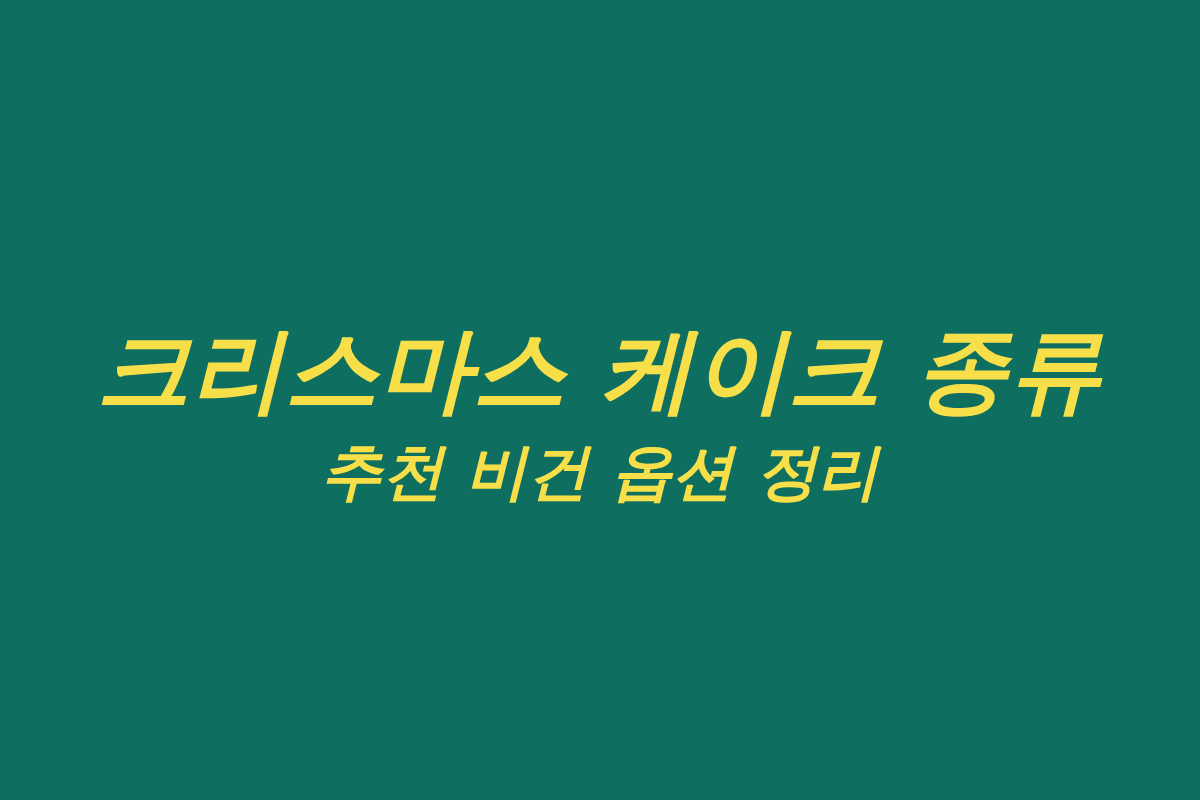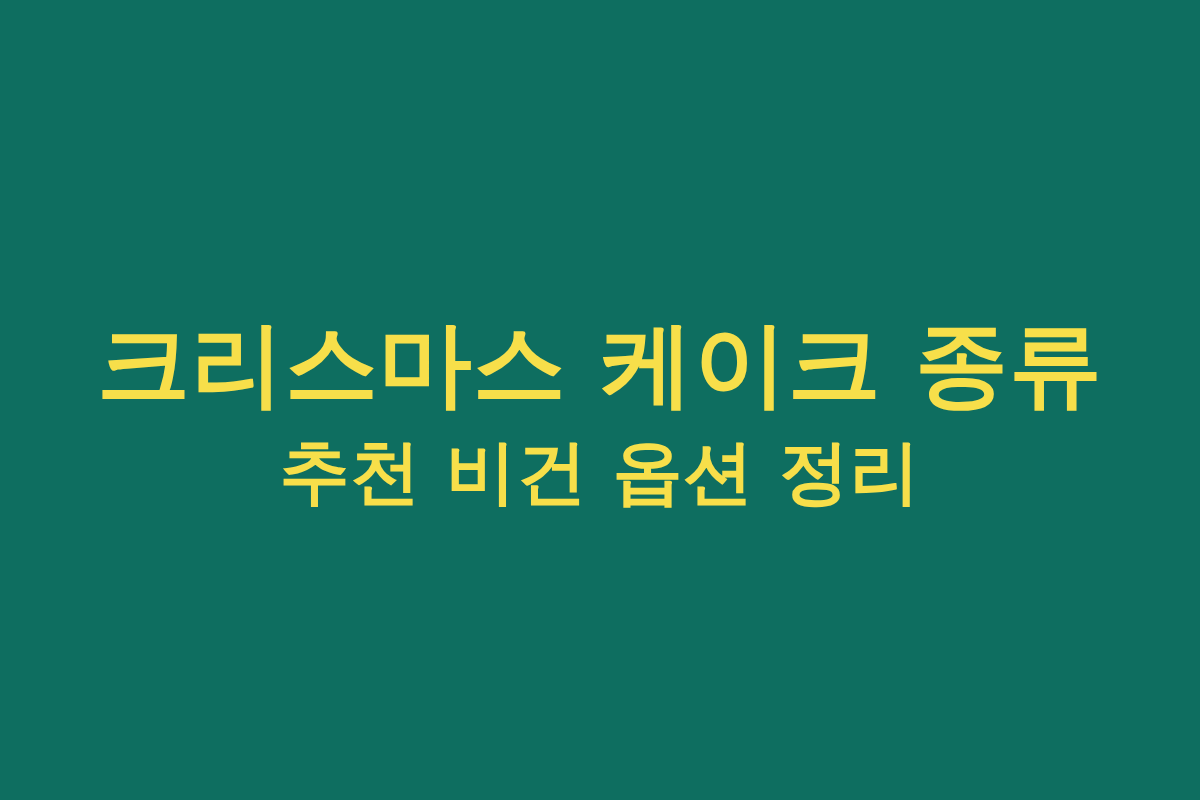--- a/index.html
+++ b/index.html
@@ -33,29 +33,30 @@
 
   .title-line {
     display: block;
     color: #F7DF4A;
     font-family: "DejaVu Sans", "Liberation Sans", sans-serif;
     font-weight: 700;
     letter-spacing: 0.01em;
     white-space: nowrap;
     -webkit-font-smoothing: antialiased;
     text-rendering: geometricPrecision;
+    font-style: italic;
   }
 
   #title-line-1 {
     font-size: 93px;
     line-height: 1.33;
   }
 
   #title-line-2 {
-    font-size: 70px;
+    font-size: 61px;
     line-height: 1.33;
   }
 </style>
 </head>
 <body>
 
 <div id="banner" style="background: rgb(14, 110, 96);">
 
   <div id="title-block">
     <span class="title-line" id="title-line-1" style="color: rgb(247, 223, 74);">크리스마스 케이크 종류</span>

